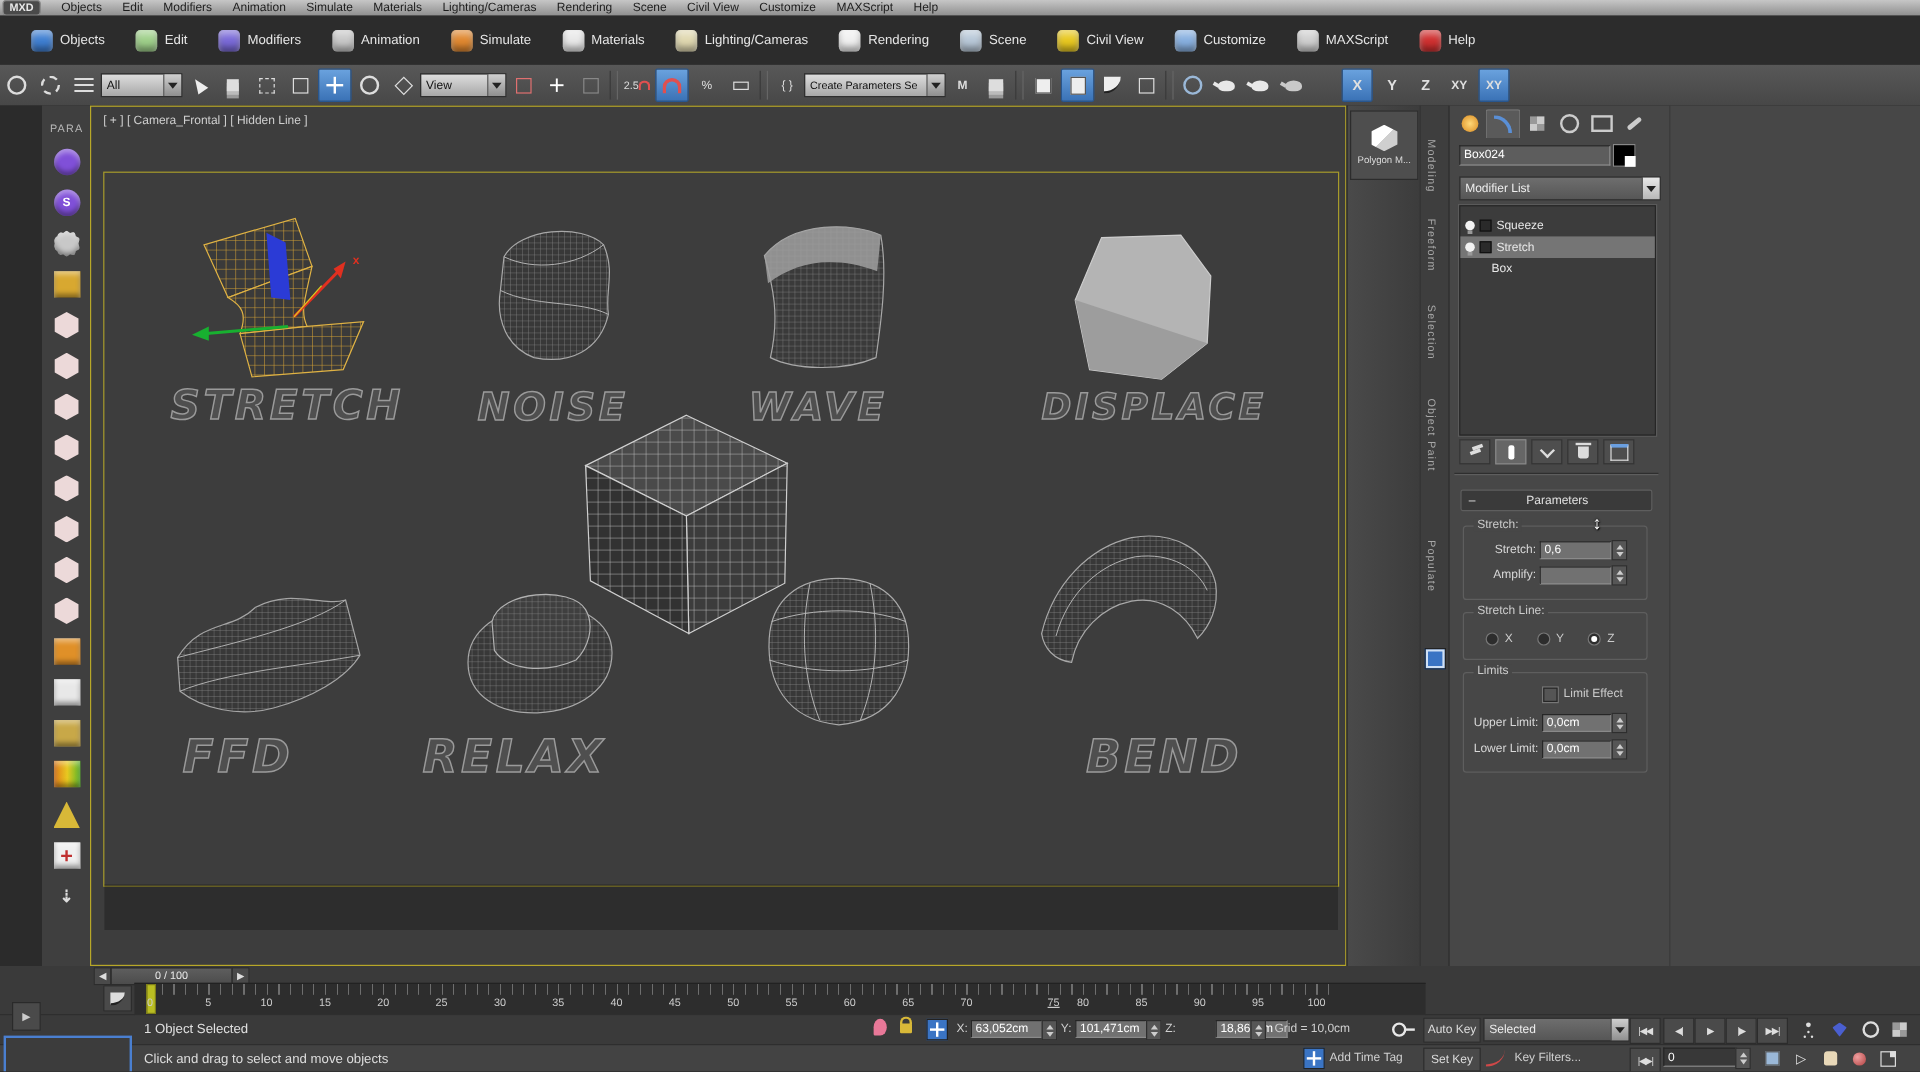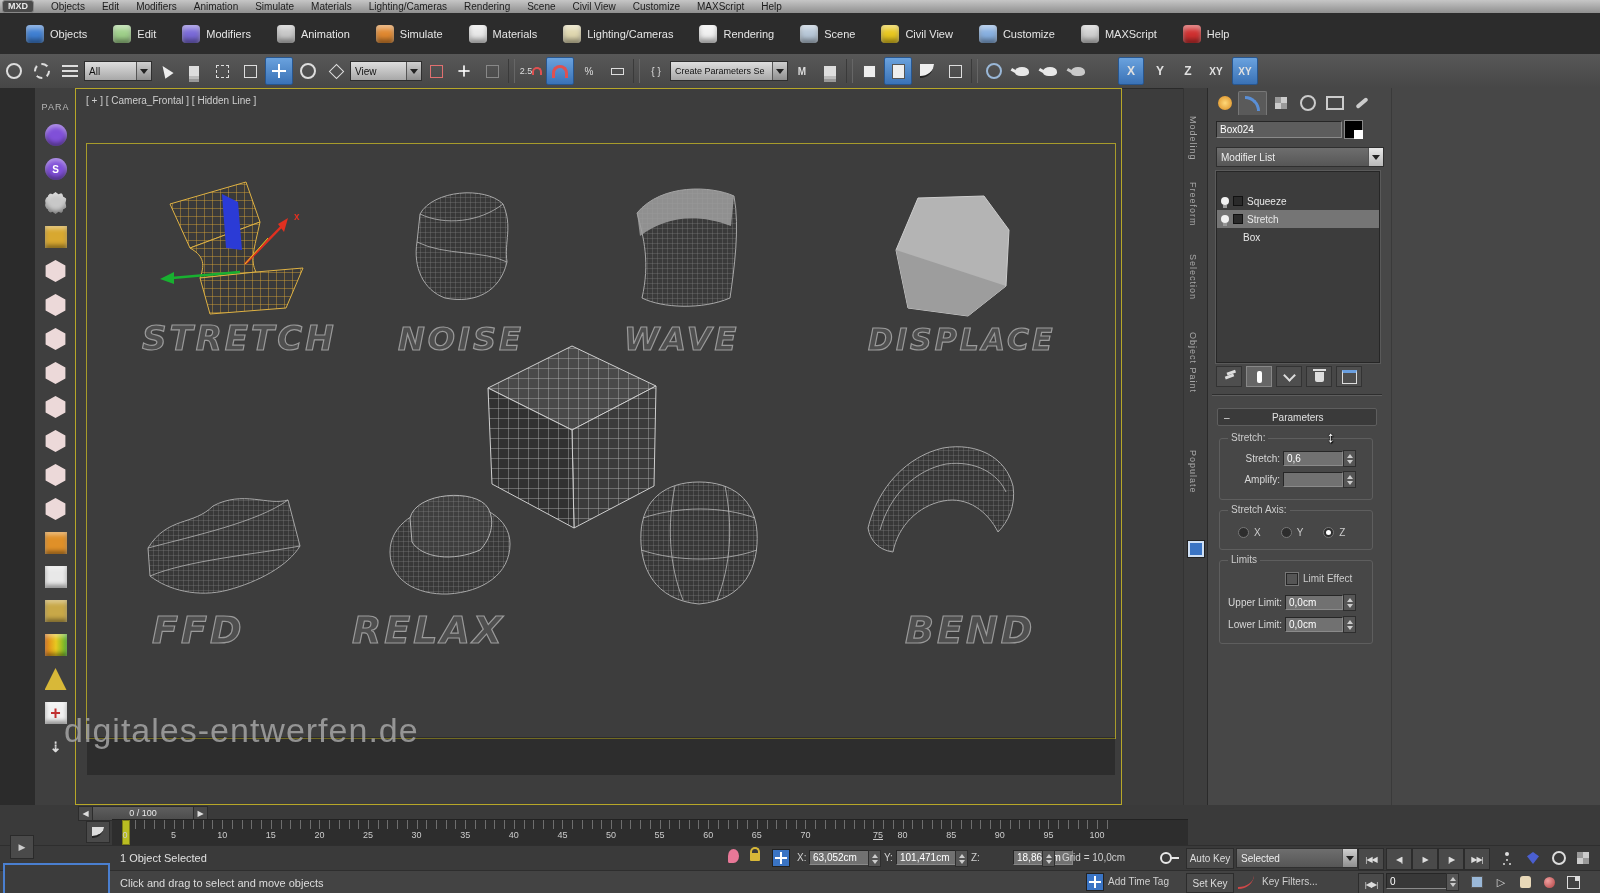--- a/index.html
+++ b/index.html
@@ -359,21 +359,20 @@
       <div class="pic gradient" style="background: rgb(224, 120, 24);"></div>
       <div class="pic tri" style="background: rgb(216, 184, 56);"></div>
       <div class="pic cross" style="background: rgb(240, 240, 240);"></div>
       <div class="pic pin" style="background: rgb(216, 216, 216);">⇣</div>
     </div>
 
   <div id="viewport" class="abs">
     <div id="vp-label">[ + ] [ Camera_Frontal ] [ Hidden Line ]</div>
     <div id="safe-frame"></div>
     <div id="wm-band"></div>
-    <div id="watermark">digitales-entwerfen.de</div>
   </div>
 
   <div class="shape" style="left:148px;top:176px;width:188px;height:148px">
     <svg width="188" height="148" viewBox="0 0 188 148">
       <path d="M22,28 L98,6 L112,46 L42,72 Z" fill="#3a3a3a"></path>
       <path d="M22,28 L98,6 L112,46 L42,72 Z" fill="url(#pgO)" stroke="#dfb244" stroke-width="1"></path>
       <path d="M42,72 L112,46 C106,74 102,84 108,96 L52,102 C58,86 54,79 42,72 Z" fill="#3a3a3a"></path>
       <path d="M42,72 L112,46 C106,74 102,84 108,96 L52,102 C58,86 54,79 42,72 Z" fill="url(#pgO)" stroke="#dfb244" stroke-width="1"></path>
       <path d="M52,102 L108,96 L155,92 L138,132 L62,138 Z" fill="#3a3a3a"></path>
       <path d="M52,102 L108,96 L155,92 L138,132 L62,138 Z" fill="url(#pgO)" stroke="#dfb244" stroke-width="1"></path>
@@ -447,20 +446,26 @@
   </div>
 
   <div class="wire-label" style="left:142px;top:318px;font-size:34px">STRETCH</div>
   <div class="wire-label" style="left:398px;top:320px;font-size:32px">NOISE</div>
   <div class="wire-label" style="left:624px;top:320px;font-size:32px">WAVE</div>
   <div class="wire-label" style="left:868px;top:322px;font-size:30px">DISPLACE</div>
   <div class="wire-label" style="left:152px;top:608px;font-size:38px">FFD</div>
   <div class="wire-label" style="left:352px;top:608px;font-size:38px">RELAX</div>
   <div class="wire-label" style="left:905px;top:608px;font-size:38px">BEND</div>
 
+  <div id="ribbon-col" class="abs">
+    <div id="poly-btn">
+      <div class="cube"></div>
+      <span>Polygon M...</span>
+    </div>
+  </div>
   <div id="vtabs" class="abs">
     <div class="vtab" style="top:28px">Modeling</div>
     <div class="vtab" style="top:94px">Freeform</div>
     <div class="vtab" style="top:166px">Selection</div>
     <div class="vtab" style="top:244px">Object Paint</div>
     <div class="vtab" style="top:362px">Populate</div>
     <div id="vtab-mini"></div>
   </div>
 
   <div id="cmd-panel" class="abs">
@@ -488,21 +493,21 @@
     <div style="position:absolute;left:136px;top:32px;width:17px;height:17px;background:#000;border:1px solid #888">
       <div style="position:absolute;right:-1px;bottom:-1px;width:9px;height:9px;background:#fff"></div>
     </div>
     <div class="drop" style="position:absolute;left:8px;top:59px;width:162px;background:linear-gradient(#6e6e6e,#565656);color:#eee">
       <span>Modifier List</span>
       <span class="dar" style="background:linear-gradient(#e8e8e8,#b8b8b8)">
           <span class="tri-d"></span>
         </span>
     </div>
     <div id="mod-stack">
-      <div class="stack-row" style="margin-top:20px">
+      <div class="stack-row" style="margin-top:7px">
         <span class="bulb"></span>
           <span class="mico"></span>
         <span>Squeeze</span>
       </div>
       <div class="stack-row sel">
         <span class="bulb"></span>
           <span class="mico"></span>
         <span>Stretch</span>
       </div>
       <div class="stack-row" style="padding-left:26px">
@@ -548,21 +553,21 @@
         <span class="fld" style="width:52px;height:13px"></span>
         <span class="spin" style="height:15px">
             <i class="u"></i>
             <i class="d"></i>
           </span>
       </div>
     </div>
     <div id="drag-cursor">↕</div>
 
     <div class="grp" style="left:11px;top:422px;width:152px;height:38px">
-      <span class="legend">Stretch Axis:</span>
+      <span class="legend">Stretch Line:</span>
       <div class="prow" style="left:18px;top:14px;gap:5px">
         <span class="radio"></span>
           <span>X</span>
         <span style="width:10px"></span>
         <span class="radio"></span>
           <span>Y</span>
         <span style="width:10px"></span>
         <span class="radio sel"></span>
           <span>Z</span>
       </div>

